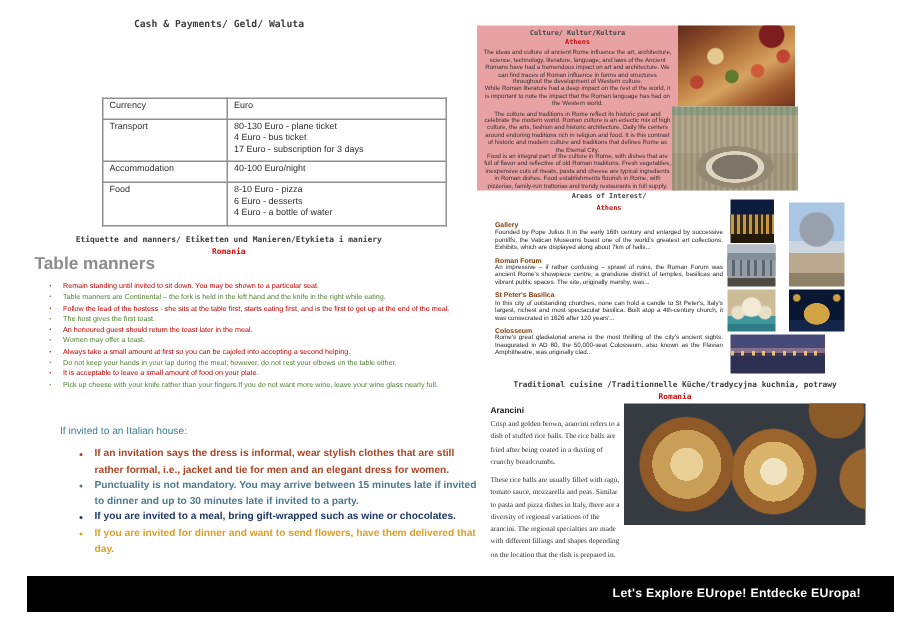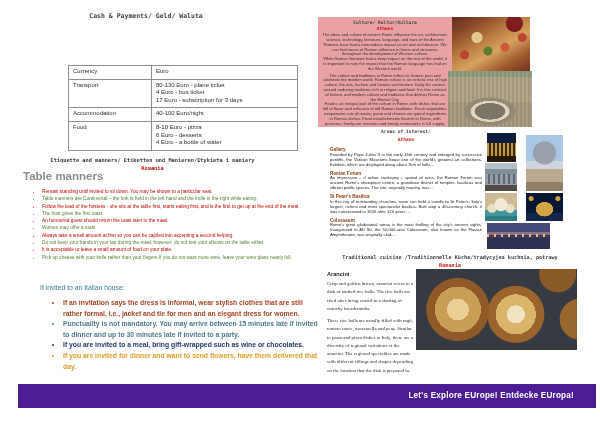--- a/index.html
+++ b/index.html
@@ -198,17 +198,17 @@
   <div class="photo castel-photo"></div>
   <div class="photo tiber-photo"></div>
 
   <div class="abs mono cui-title">Traditional cuisine /Traditionnelle Küche/tradycyjna kuchnia, potrawy</div>
   <div class="abs mono cui-country red">Romania</div>
   <div class="abs dish-name">Arancini</div>
   <p class="dish-p dish-p1">Crisp and golden brown, arancini refers to a dish of stuffed rice balls. The rice balls are fried after being coated in a dusting of crunchy breadcrumbs.</p>
   <p class="dish-p dish-p2">These rice balls are usually filled with ragù, tomato sauce, mozzarella and peas. Similar to pasta and pizza dishes in Italy, there are a diversity of regional variations of the arancini. The regional specialties are made with different fillings and shapes depending on the location that the dish is prepared in.</p>
   <div class="photo arancini-photo"></div>
 
-  <div class="abs banner" style="background-color: #4c1d95;">
+  <div class="abs banner" style="background-color: #000000;">
     <span>Let's Explore EUrope! Entdecke EUropa!</span>
   </div>
 
 </div>
 
 </body></html>

